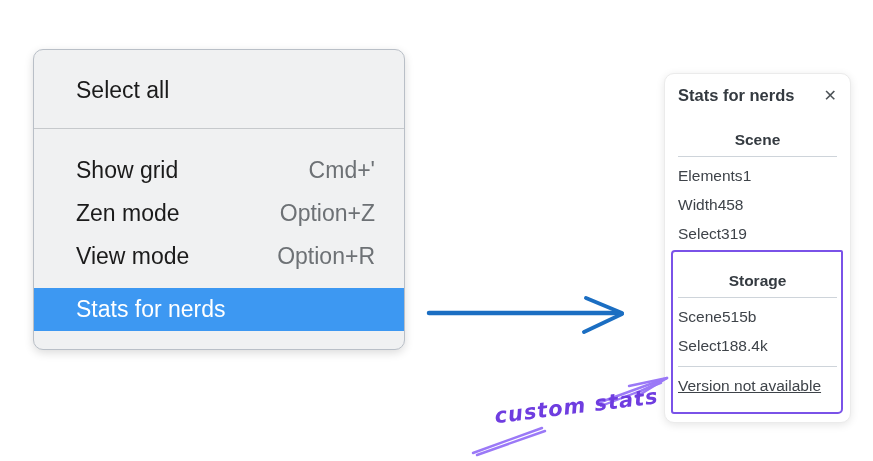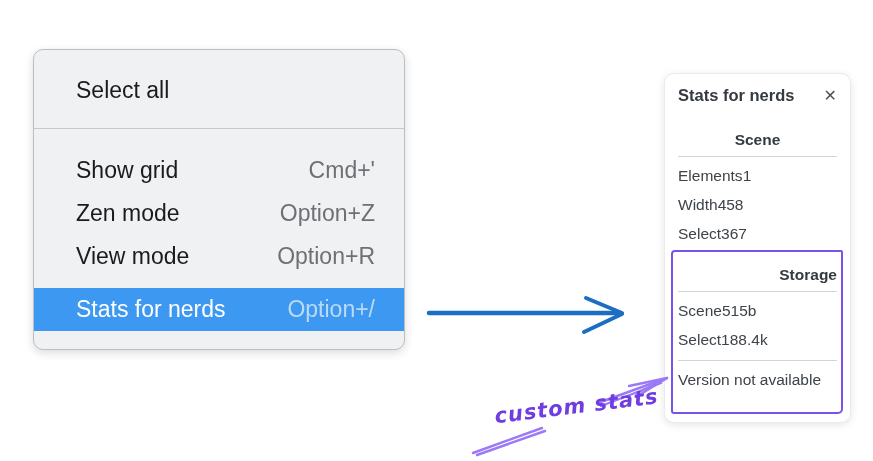--- a/index.html
+++ b/index.html
@@ -54,26 +54,26 @@
   .panel-header{display:flex;align-items:center;justify-content:space-between;}
   .panel-title{font-weight:bold;font-size:16.5px;color:var(--panel-title);}
   .panel-close{
     font-size:16px;color:#4c5257;cursor:pointer;line-height:1;
     font-family:"DejaVu Sans",sans-serif;
   }
   .sec-header{
     text-align:center;font-weight:bold;font-size:15.5px;color:var(--panel-title);
     margin-top:24px;line-height:21px;
   }
-  .sec-header.tight{margin-top:16px;text-align:right;}
+  .sec-header.tight{margin-top:22px;}
   .rule{border:0;border-top:1px solid var(--panel-rule);margin:6px 0 4px 0;}
   .stat-row{
     display:flex;justify-content:flex-start;line-height:29px;height:29px;
   }
-  .note-row{line-height:29px;height:29px;white-space:nowrap;}
+  .note-row{line-height:29px;height:29px;white-space:nowrap;text-decoration:underline;}
   
   .purple-box{
     position:absolute;left:671px;top:250px;width:172px;height:164px;
     border:2.5px solid var(--annotation-purple);
     border-radius:4px 2px 5px 3px;
     pointer-events:none;
   }
   .overlay{position:absolute;left:0;top:0;pointer-events:none;}
   .handwriting{
     position:absolute;left:494px;top:394px;width:170px;
@@ -107,21 +107,20 @@
       <span class="shortcut">Option+Z</span>
     </div>
 
     <div class="menu-item" style="top:185px">
       <span>View mode</span>
       <span class="shortcut">Option+R</span>
     </div>
 
     <div class="menu-item selected" style="top:238px">
       <span>Stats for nerds</span>
-      <span class="shortcut">Option+/</span>
     </div>
 
   </div>
 
   <div class="panel">
     <div class="panel-header">
       <span class="panel-title">Stats for nerds</span>
       <span class="panel-close">✕</span>
     </div>
 
@@ -130,21 +129,21 @@
     <div class="stat-row">
       <span>Elements</span>
       <span>1</span>
     </div>
     <div class="stat-row">
       <span>Width</span>
       <span>458</span>
     </div>
     <div class="stat-row">
       <span>Select</span>
-      <span>367</span>
+      <span>319</span>
     </div>
 
     <div class="sec-header tight">Storage</div>
     <hr class="rule">
     <div class="stat-row">
       <span>Scene</span>
       <span>515b</span>
     </div>
     <div class="stat-row">
       <span>Select</span>

